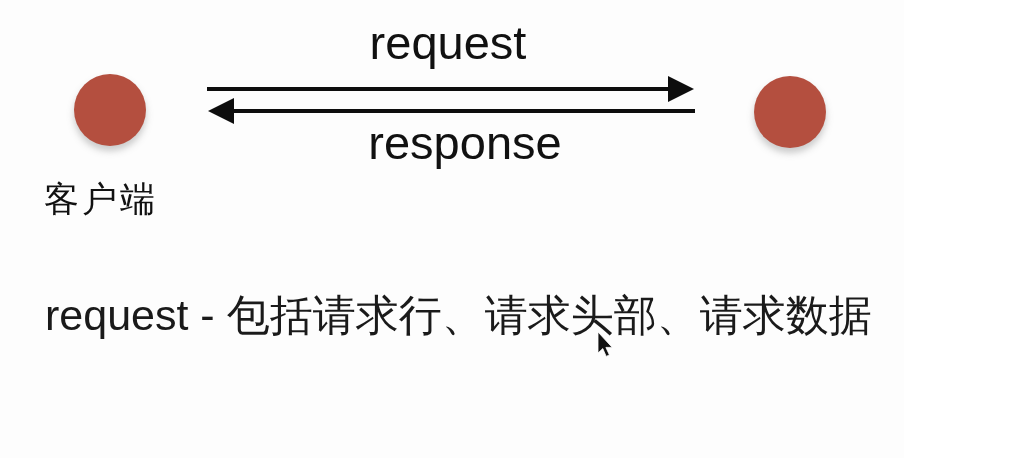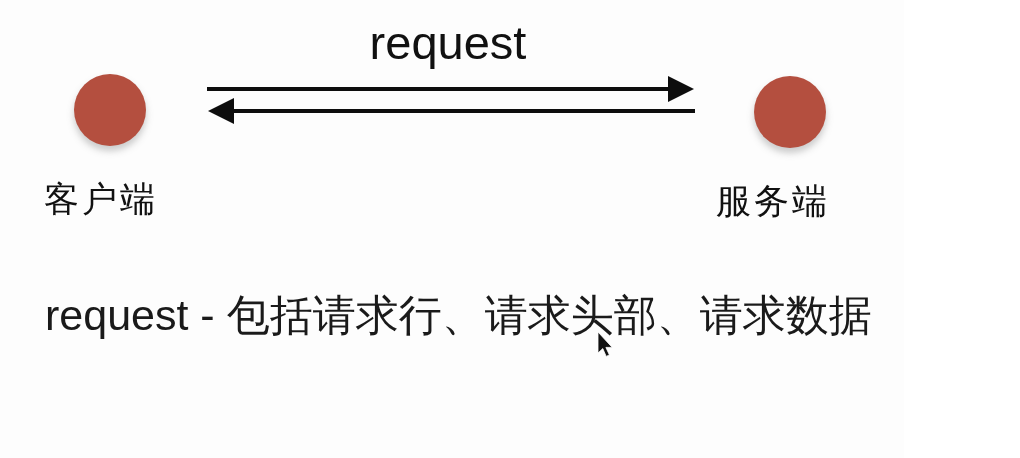--- a/index.html
+++ b/index.html
@@ -81,24 +81,24 @@
   <div class="dot server" style="background-color: rgb(180, 79, 63);"></div>
 
   <div class="arrow-label label-request">request</div>
 
   <div class="arrow-line line-request"></div>
   <div class="arrow-head head-right"></div>
 
   <div class="arrow-head head-left"></div>
   <div class="arrow-line line-response"></div>
 
+  <div class="arrow-label label-response">response</div>
 
   <div class="node-label client">客户端</div>
 
-  <div class="node-label server">服务端</div>
 
   <div class="note note-request">request - 包括请求行、请求头部、请求数据</div>
 
 
   <svg class="cursor" width="16" height="26" viewBox="0 0 16 26">
     <polygon points="0,0 0,21 4.8,16.6 8.2,24.4 11.4,22.9 7.9,15.4 14.2,15.4" fill="#111111" stroke="#ffffff" stroke-width="0.8"></polygon>
   </svg>
 
 </div>
 

